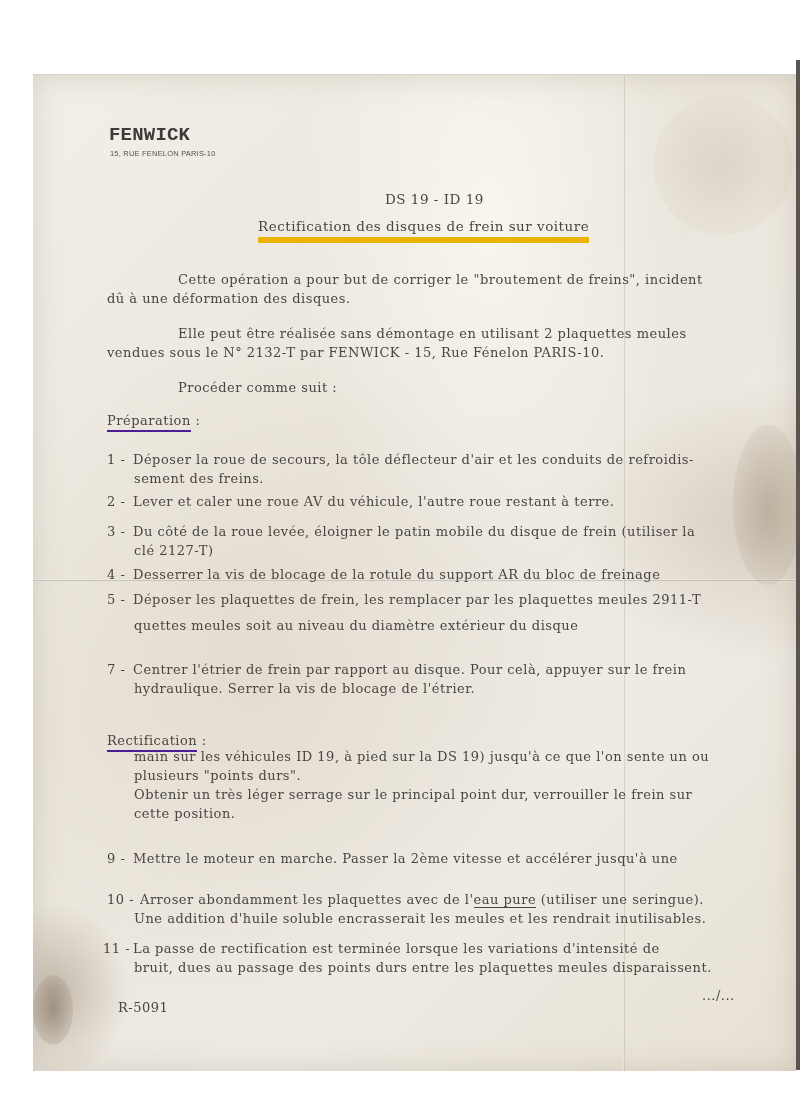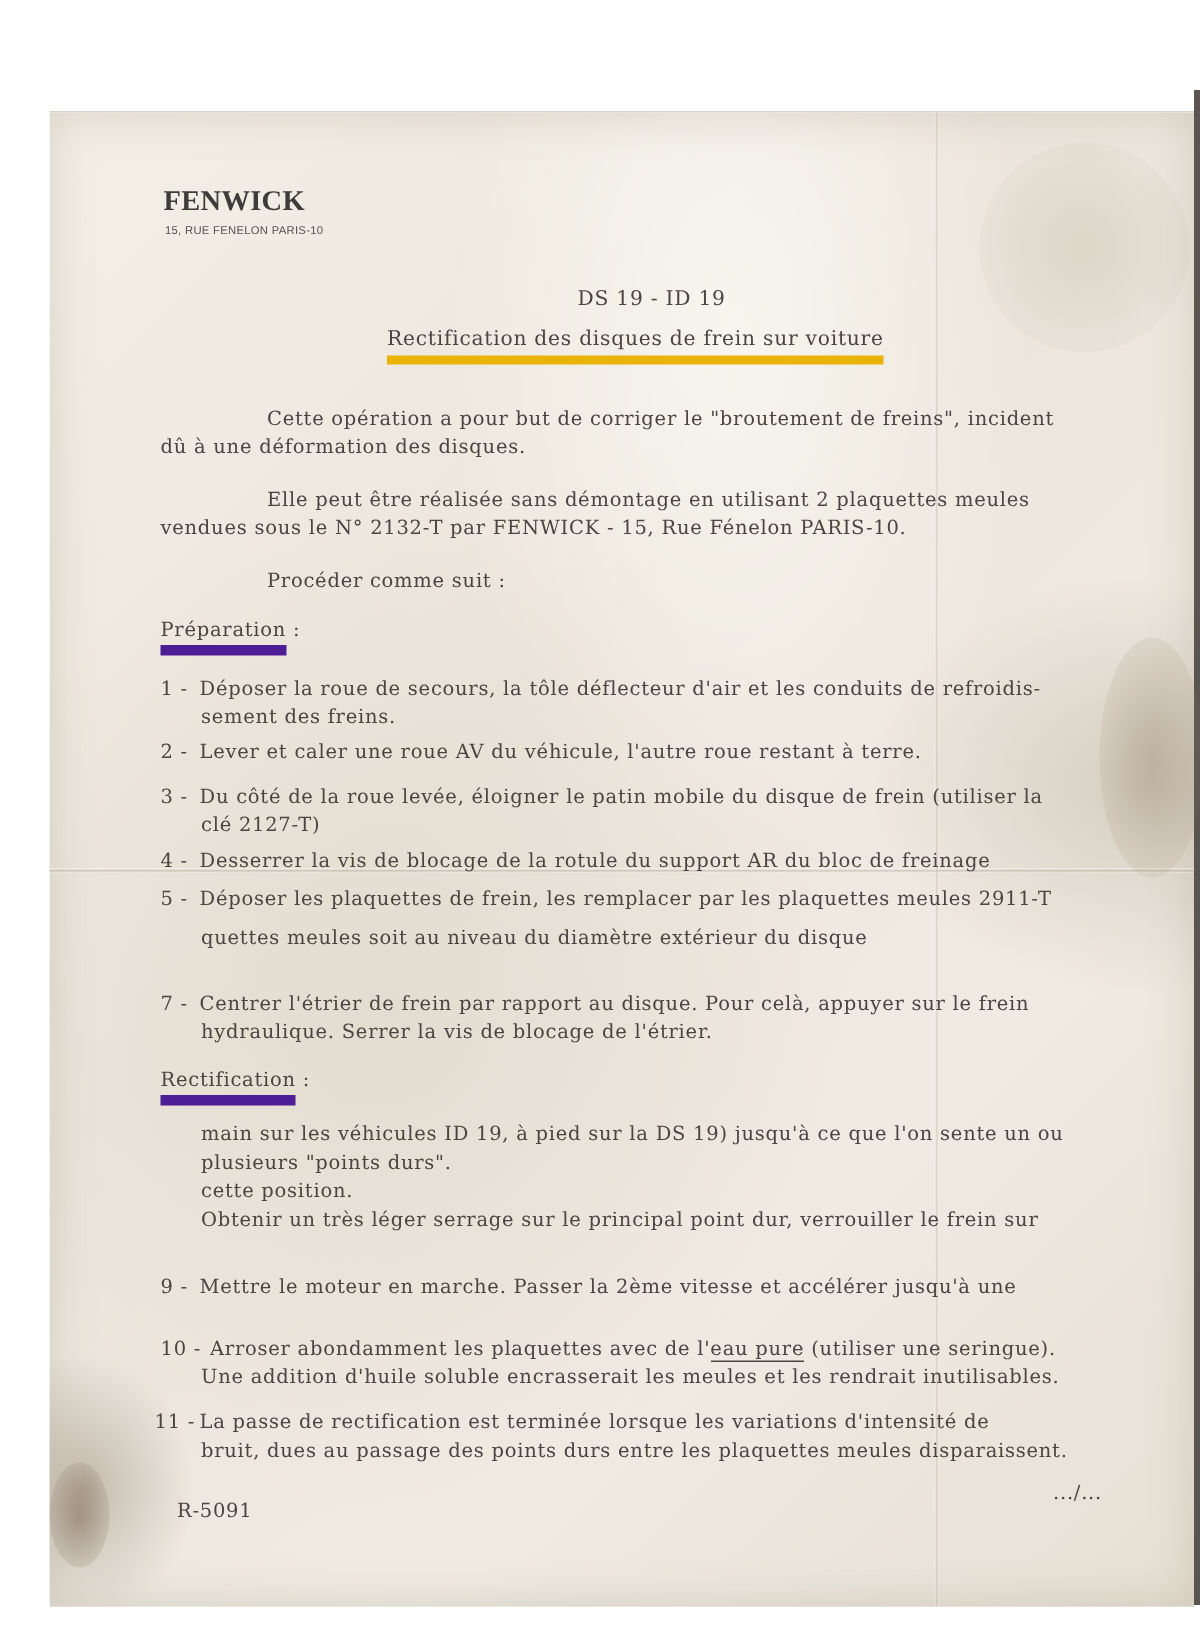--- a/index.html
+++ b/index.html
@@ -51,21 +51,21 @@
       top: 60px;
       width: 4px;
       height: 1010px;
       background: #5a5550;
     }
 
     .brand {
       position: absolute;
       left: 109px;
       top: 124px;
-      font-family: Liberation Serif, serif;
+      font-family: Liberation Mono, monospace;
       font-weight: bold;
       font-size: 19px;
       color: #3e3c3a;
       letter-spacing: 0.2px;
     }
     .brand-address {
       position: absolute;
       left: 110px;
       top: 149px;
       font-family: "Liberation Sans", sans-serif;
@@ -93,21 +93,21 @@
       font-size: 13.5px;
       border-bottom: 6px solid #eab308;
       padding-bottom: 3px;
     }
 
     .section {
       position: absolute;
       left: 107px;
     }
     .section .label {
-      border-bottom: 7px solid #4c1d95;
+      border-bottom: 2px solid #4c1d95;
       padding-bottom: 2px;
     }
 
     .step {
       position: absolute;
       left: 107px;
       width: 670px;
       line-height: 19px;
     }
     .step .num {
@@ -199,29 +199,29 @@
 
     <div class="step" style="top:616px;">
       <span class="line cont">quettes meules soit au niveau du diamètre extérieur du disque</span>
     </div>
 
     <div class="step" style="top:660px;">
       <span class="line"><span class="num">7 -</span><span>Centrer l'étrier de frein par rapport au disque. Pour celà, appuyer sur le frein</span></span>
       <span class="line cont">hydraulique. Serrer la vis de blocage de l'étrier.</span>
     </div>
 
-    <div class="section" style="top:713px;">
+    <div class="section" style="top:733px;">
       <span class="label">Rectification</span><span> :</span>
     </div>
 
     <div class="step" style="top:747px;">
       <span class="line cont">main sur les véhicules ID 19, à pied sur la DS 19) jusqu'à ce que l'on sente un ou</span>
       <span class="line cont">plusieurs "points durs".</span>
+      <span class="line cont">Obtenir un très léger serrage sur le principal point dur, verrouiller le frein sur</span>
       <span class="line cont">cette position.</span>
-      <span class="line cont">Obtenir un très léger serrage sur le principal point dur, verrouiller le frein sur</span>
     </div>
 
     <div class="step" style="top:849px;">
       <span class="line"><span class="num">9 -</span><span>Mettre le moteur en marche. Passer la 2ème vitesse et accélérer jusqu'à une</span></span>
     </div>
 
     <div class="step" style="top:890px;">
       <span class="line"><span class="num" style="min-width:33px;">10 -</span><span>Arroser abondamment les plaquettes avec de l'</span><span class="underline">eau pure</span><span> (utiliser une seringue).</span></span>
       <span class="line cont">Une addition d'huile soluble encrasserait les meules et les rendrait inutilisables.</span>
     </div>

